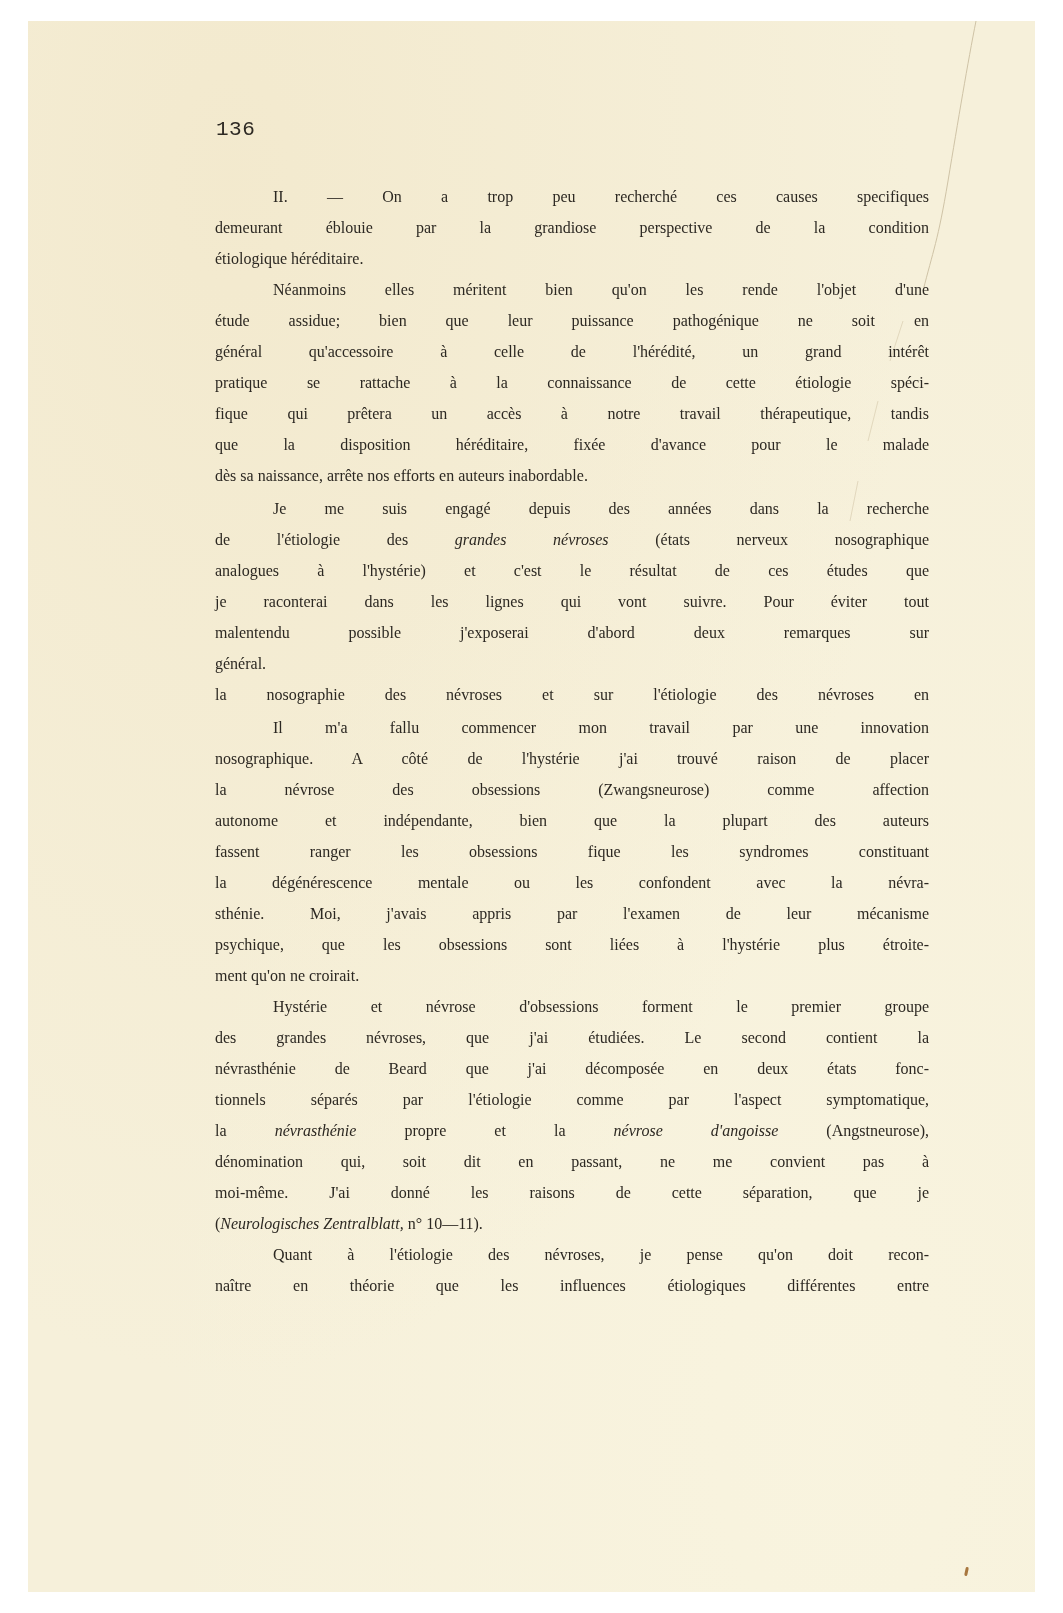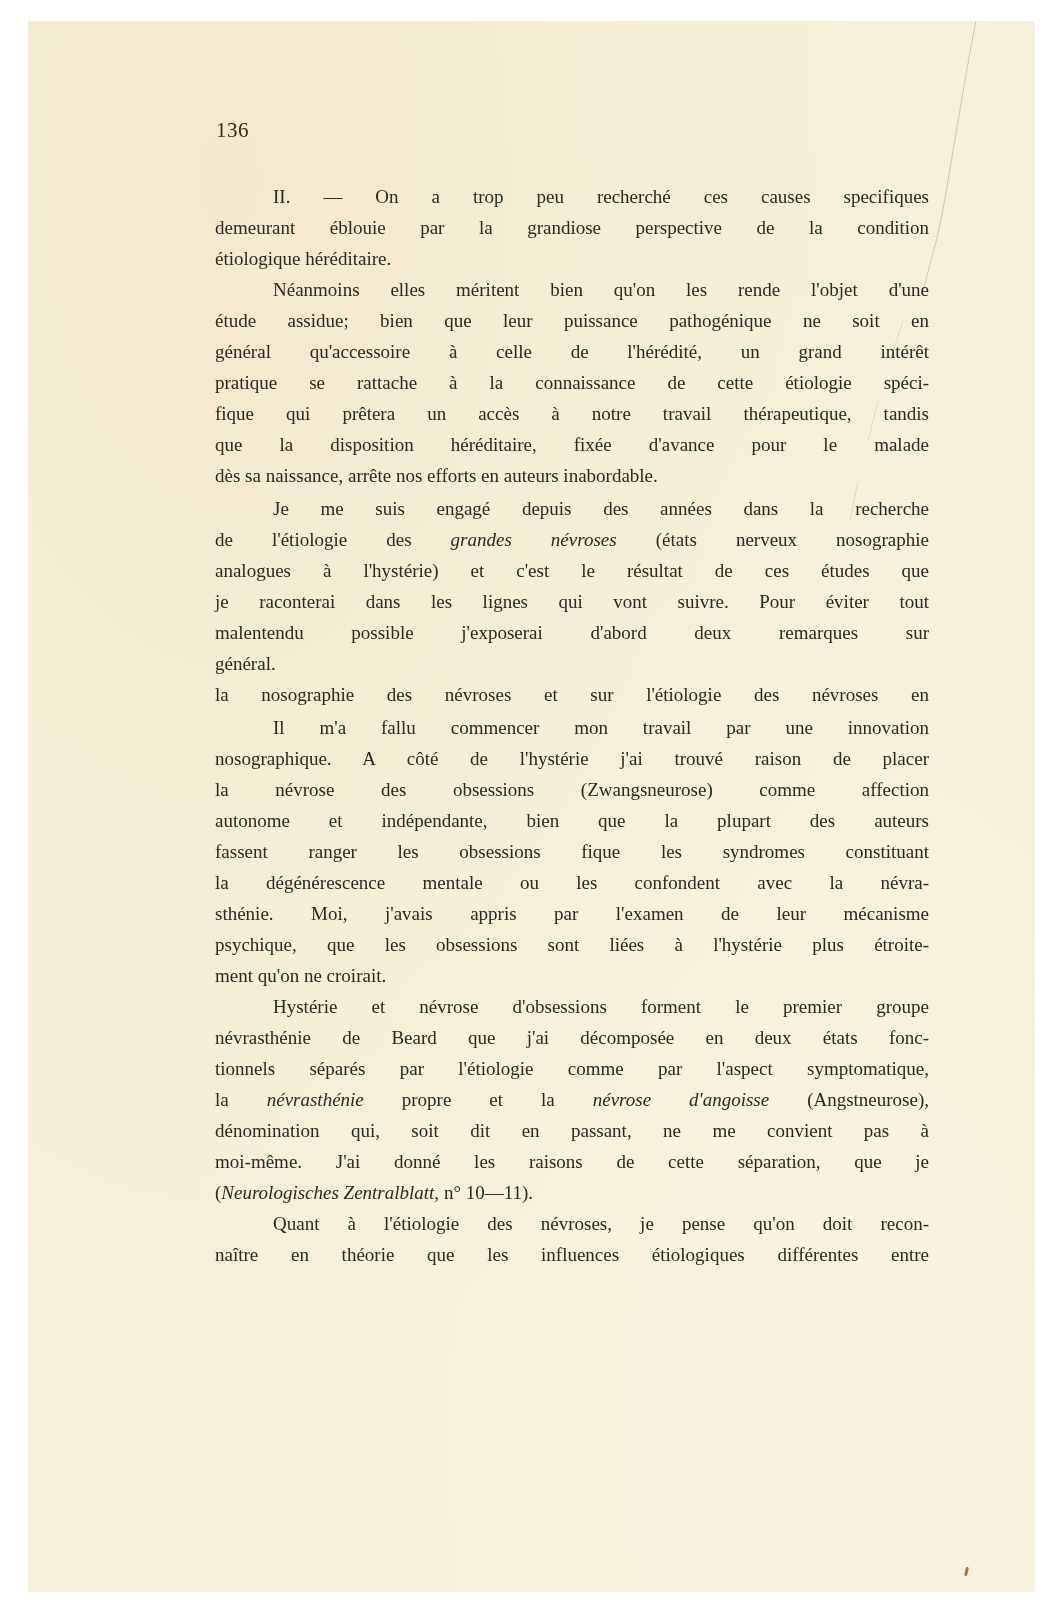--- a/index.html
+++ b/index.html
@@ -27,32 +27,32 @@
   .crease {
     position: absolute;
     left: 0; top: 0;
     width: 1007px; height: 1571px;
     pointer-events: none;
   }
   .page-number {
     position: absolute;
     left: 188px;
     top: 97px;
-    font-family: Liberation Serif, serif;
+    font-family: Liberation Mono, monospace;
     font-size: 21px;
     color: #2e2a24;
     letter-spacing: 0.5px;
   }
   .text-block {
     position: absolute;
     left: 187px;
     top: 160px;
     width: 714px;
     font-family: "Liberation Serif", serif;
-    font-size: 19px;
+    font-size: 16px;
     line-height: 31px;
     color: #2c2822;
   }
   .line {
     display: block;
     height: 31px;
     white-space: nowrap;
     text-align: justify;
     text-align-last: justify;
   }
@@ -100,21 +100,21 @@
       <span class="line">général qu'accessoire à celle de l'hérédité, un grand intérêt</span>
       <span class="line">pratique se rattache à la connaissance de cette étiologie spéci-</span>
       <span class="line">fique qui prêtera un accès à notre travail thérapeutique, tandis</span>
       <span class="line">que la disposition héréditaire, fixée d'avance pour le malade</span>
       <span class="line last">dès sa naissance, arrête nos efforts en auteurs inabordable.</span>
     </div>
     <div class="gap-small"></div>
 
     <div>
       <span class="line indent">Je me suis engagé depuis des années dans la recherche</span>
-      <span class="line"><span>de l'étiologie des </span><span class="ital">grandes névroses</span><span> (états nerveux nosographie</span></span>
+      <span class="line"><span>de l'étiologie des </span><span class="ital">grandes névroses</span><span> (états nerveux nosographique</span></span>
       <span class="line">analogues à l'hystérie) et c'est le résultat de ces études que</span>
       <span class="line">je raconterai dans les lignes qui vont suivre. Pour éviter tout</span>
       <span class="line">malentendu possible j'exposerai d'abord deux remarques sur</span>
       <span class="line last">général.</span>
       <span class="line">la nosographie des névroses et sur l'étiologie des névroses en</span>
     </div>
     <div class="gap-small"></div>
 
     <div>
       <span class="line indent">Il m'a fallu commencer mon travail par une innovation</span>
@@ -123,20 +123,21 @@
       <span class="line">autonome et indépendante, bien que la plupart des auteurs</span>
       <span class="line">fassent ranger les obsessions fique les syndromes constituant</span>
       <span class="line">la dégénérescence mentale ou les confondent avec la névra-</span>
       <span class="line">sthénie. Moi, j'avais appris par l'examen de leur mécanisme</span>
       <span class="line">psychique, que les obsessions sont liées à l'hystérie plus étroite-</span>
       <span class="line last">ment qu'on ne croirait.</span>
     </div>
 
     <div>
       <span class="line indent">Hystérie et névrose d'obsessions forment le premier groupe</span>
+      <span class="line">des grandes névroses, que j'ai étudiées. Le second contient la</span>
       <span class="line">névrasthénie de Beard que j'ai décomposée en deux états fonc-</span>
       <span class="line">tionnels séparés par l'étiologie comme par l'aspect symptomatique,</span>
       <span class="line"><span>la </span><span class="ital">névrasthénie</span><span> propre et la </span><span class="ital">névrose d'angoisse</span><span> (Angstneurose),</span></span>
       <span class="line">dénomination qui, soit dit en passant, ne me convient pas à</span>
       <span class="line">moi-même. J'ai donné les raisons de cette séparation, que je</span>
       <span class="line last"><span>(</span><span class="ital">Neurologisches Zentralblatt,</span><span> n° 10—11).</span></span>
     </div>
 
     <div>
       <span class="line indent">Quant à l'étiologie des névroses, je pense qu'on doit recon-</span>

